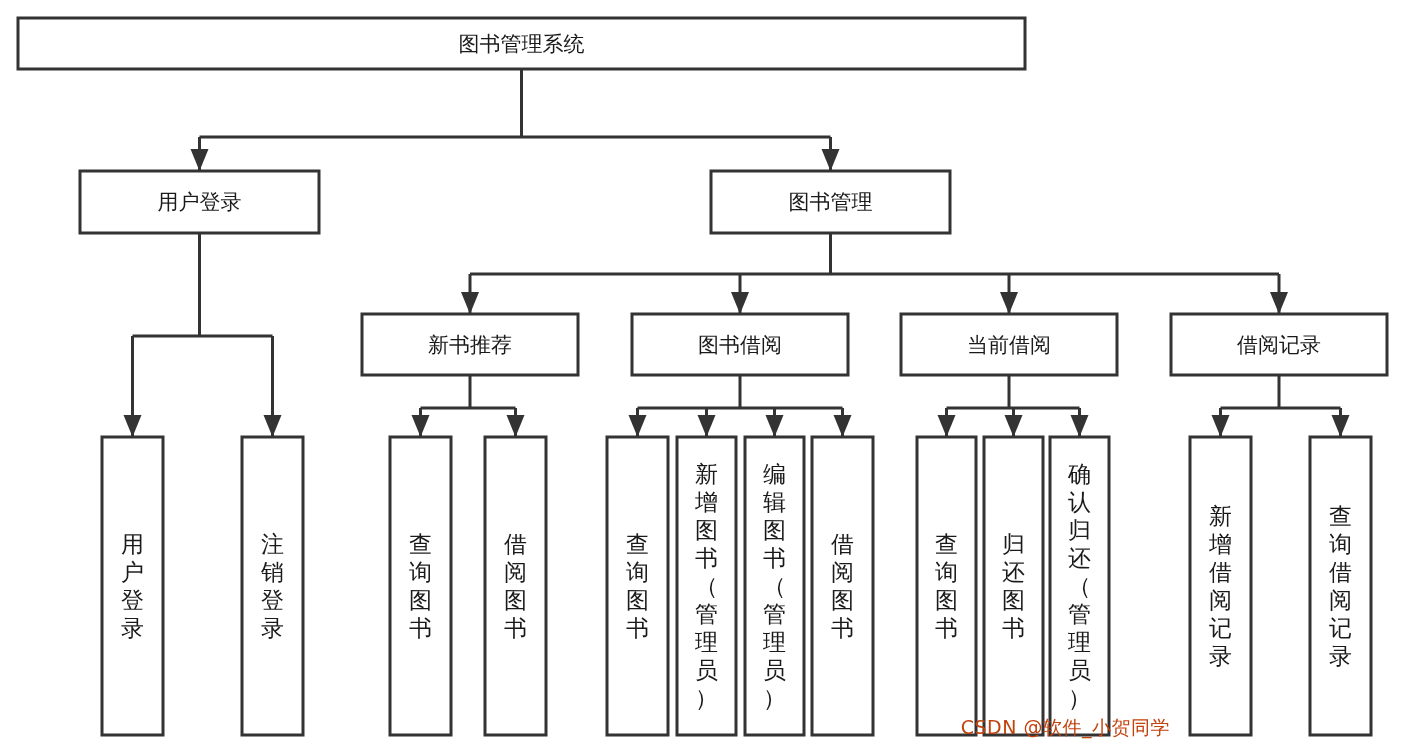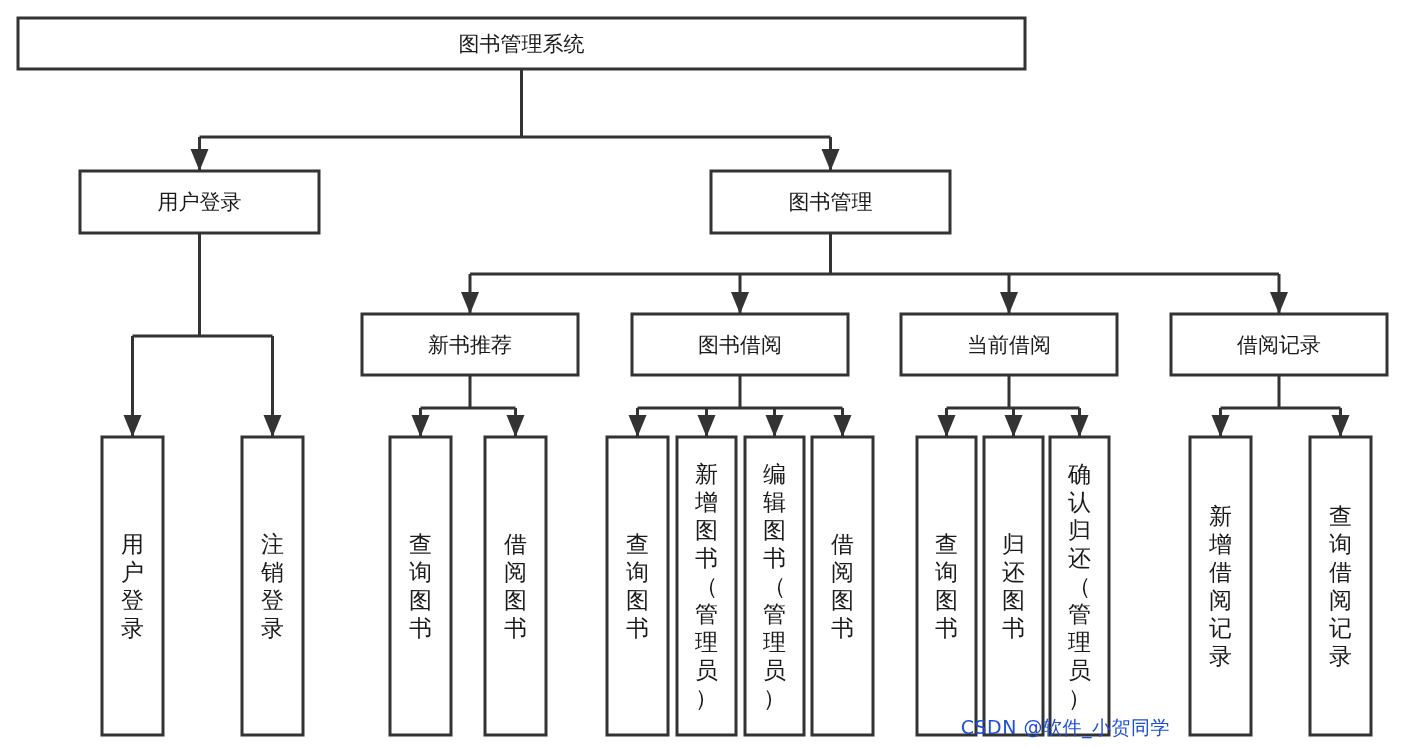--- a/index.html
+++ b/index.html
@@ -51,21 +51,21 @@
   .node-label-vert {
     fill: #1a1a1a;
     font-family: "DejaVu Sans", "Liberation Sans", sans-serif;
     font-size: 23px;
     text-anchor: middle;
   }
   .watermark {
     position: absolute;
     right: 8px;
     bottom: 6px;
-    color: #1d4ed8;
+    color: #c2410c;
     font-size: 19px;
     font-family: "DejaVu Sans", "Liberation Sans", sans-serif;
     white-space: nowrap;
     letter-spacing: 0.5px;
     pointer-events: none;
   }
 </style>
 </head>
 <body>
 

